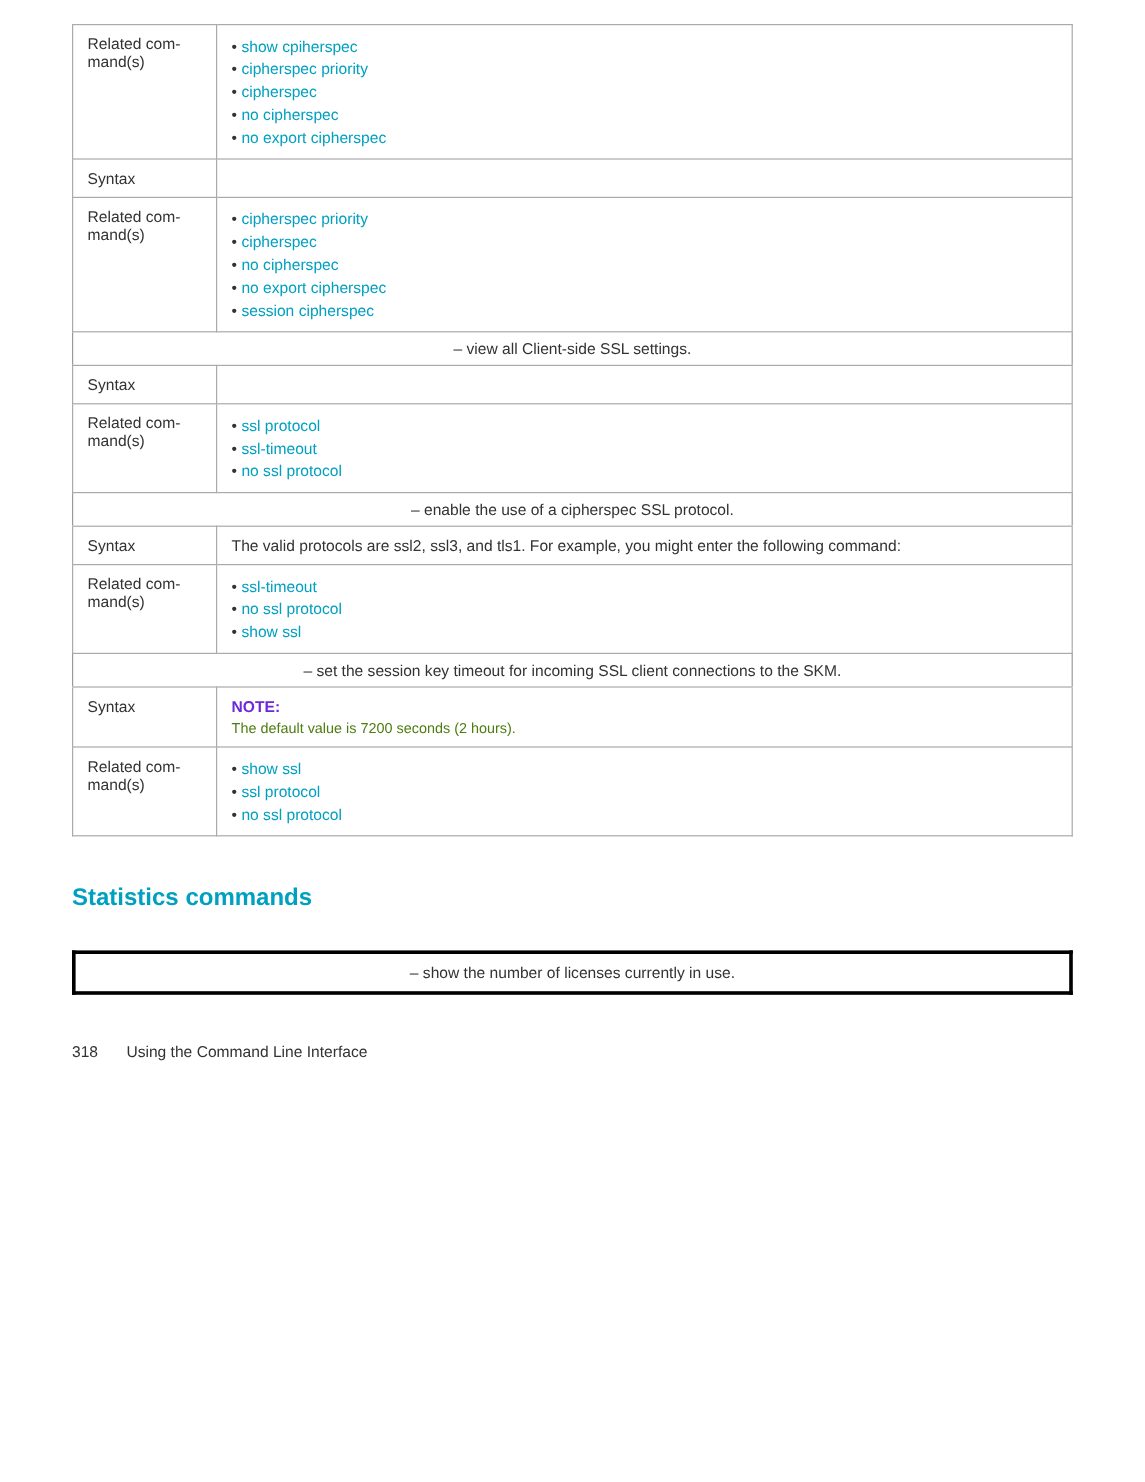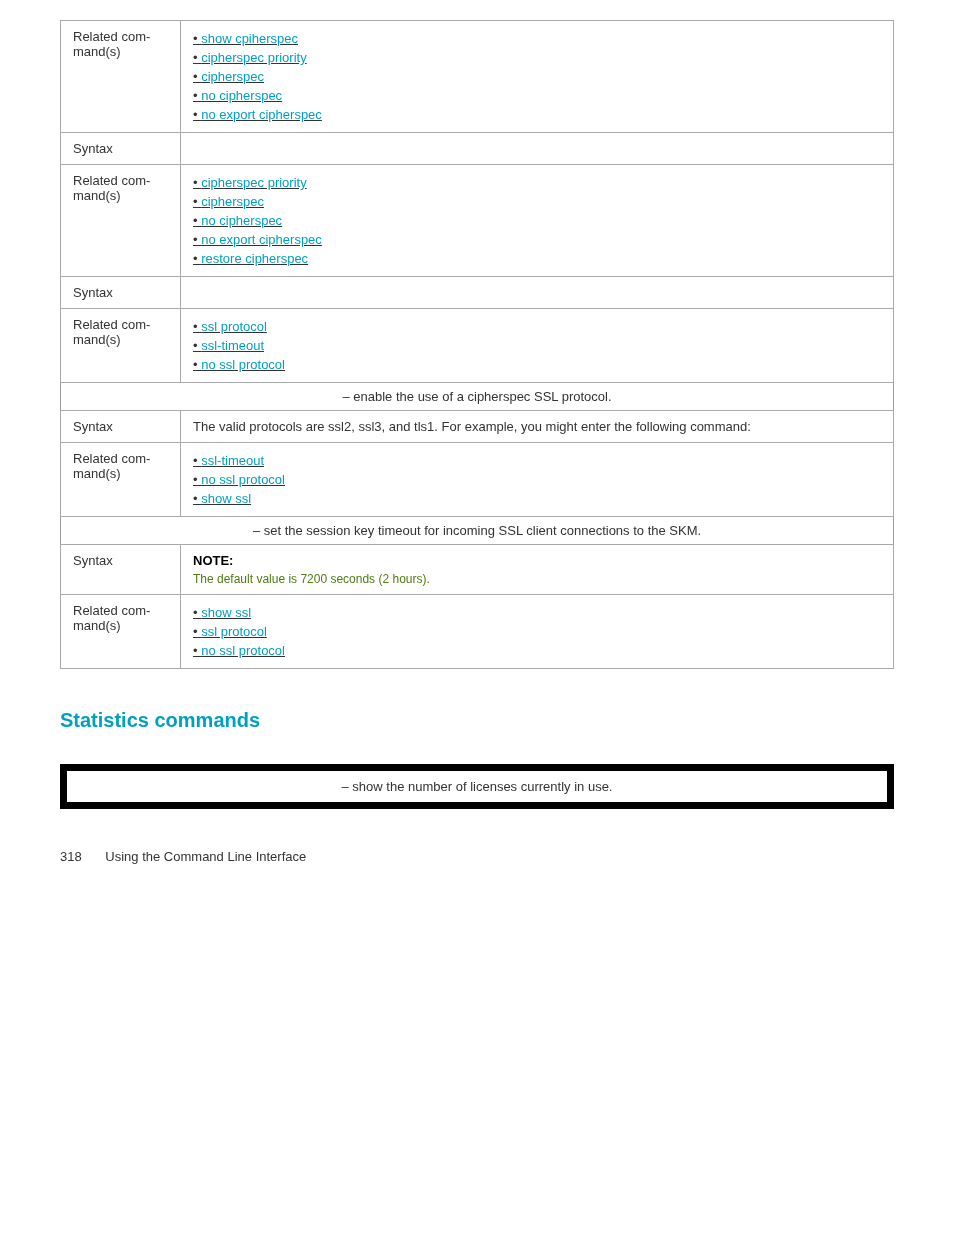--- a/index.html
+++ b/index.html
@@ -53,51 +53,50 @@
     }
 
     ul.cmd-list {
       list-style: none;
       padding: 0;
       margin: 0;
     }
 
     ul.cmd-list li {
       padding: 2px 0;
-      text-decoration: underline;
     }
 
     ul.cmd-list li::before {
       content: "• ";
       color: #333;
     }
 
     .note-label {
-      color: #000000;
+      color: #6d28d9;
       font-weight: bold;
       font-size: 13px;
       margin-bottom: 4px;
     }
 
     .note-text {
       font-size: 12px;
       color: #4d7c0f;
     }
 
     .section-heading {
       color: #00a0c0;
       font-size: 20px;
       font-weight: bold;
       margin-bottom: 32px;
     }
 
     .stats-table {
       width: 100%;
       border-collapse: collapse;
-      border: 7px solid #000000;
+      border: 3px solid #000000;
       margin-bottom: 28px;
     }
 
     .stats-table td {
       border: 1px solid #aaa;
       padding: 8px 12px;
       text-align: center;
       color: #333;
       font-size: 13px;
     }
@@ -138,25 +137,28 @@
   </tr>
 
   <tr>
     <td class="label-cell">Related com-<br>mand(s)</td>
     <td class="content-cell">
       <ul class="cmd-list">
         <li><a class="link">cipherspec priority</a></li>
         <li><a class="link">cipherspec</a></li>
         <li><a class="link">no cipherspec</a></li>
         <li><a class="link">no export cipherspec</a></li>
-        <li><a class="link">restore cipherspec</a></li>
-      </ul>
-    </td>
-  </tr>
-
+        <li><a class="link">session cipherspec</a></li>
+      </ul>
+    </td>
+  </tr>
+
+  <tr class="full-row">
+    <td colspan="2">– view all Client-side SSL settings.</td>
+  </tr>
 
   <tr>
     <td class="label-cell">Syntax</td>
     <td class="content-cell"></td>
   </tr>
 
   <tr>
     <td class="label-cell">Related com-<br>mand(s)</td>
     <td class="content-cell">
       <ul class="cmd-list">

